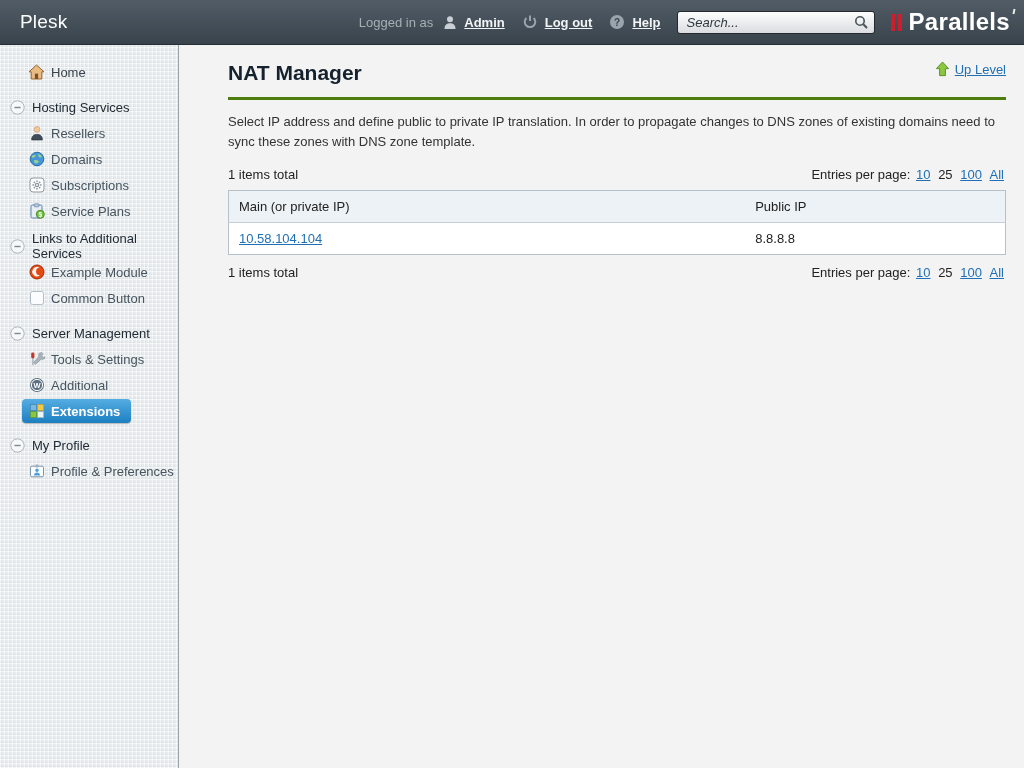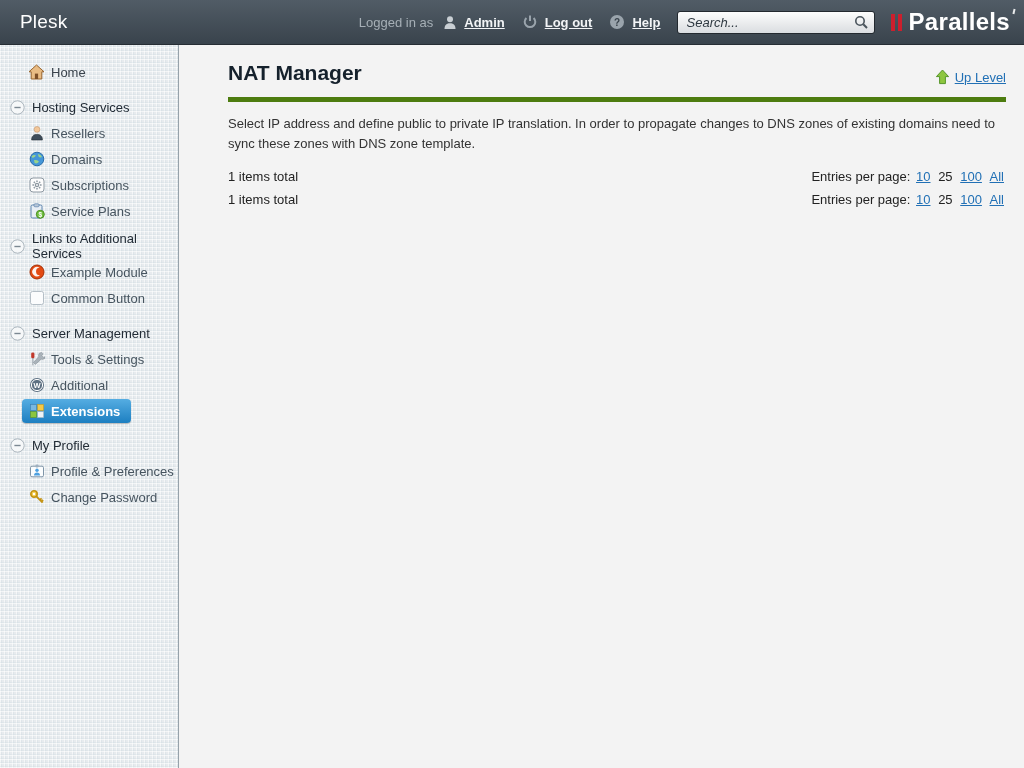--- a/index.html
+++ b/index.html
@@ -63,22 +63,22 @@
     border-radius:4px; box-shadow:0 1px 1px rgba(0,0,0,.25);
   }
   .nav-item.selected .nav-link { color:#fff; font-weight:bold; }
 
   
   .main {
     position:absolute; left:210px; top:45px; right:0; bottom:0;
     background:#f3f3f3; padding:16px 18px; font-size:13px; color:#333;
   }
   .title-row {
-    display:flex; align-items:flex-end; justify-content:space-between;
-    border-bottom:5px solid #4d7c0f; padding-bottom:12px; margin-bottom:12px;
+    display:flex; align-items:flex-start; justify-content:space-between;
+    border-bottom:3px solid #4d7c0f; padding-bottom:12px; margin-bottom:12px;
   }
   h1 { margin:0; font-size:21px; font-weight:bold; color:#15212c; }
   .uplevel { display:inline-flex; align-items:center; gap:5px; color:#2170b5; text-decoration:underline; font-size:13px; }
   .uplevel .icon { display:inline-flex; }
   .desc { margin:2px 0 16px; line-height:1.5; color:#333; }
   .list-controls { display:flex; justify-content:space-between; margin:8px 0; color:#222; }
   .pager a { color:#2170b5; text-decoration:underline; margin:0 2px; }
   .pager .current { margin:0 2px; color:#222; }
   table.data {
     width:100%; border-collapse:collapse; background:#fff;
@@ -305,30 +305,20 @@
       <svg width="16" height="16" viewBox="0 0 16 16">
           <rect x="1.5" y="3.2" width="13" height="10.6" rx="1.5" fill="#fbfdfe" stroke="#7f95a8"></rect>
           <rect x="6.5" y="1.4" width="3" height="3" rx="1" fill="#9fb0bf"></rect>
           <circle cx="8" cy="7.2" r="1.7" fill="#4da0e0"></circle>
           <path d="M5 12.6 C5 10.3 6.3 9.6 8 9.6 C9.7 9.6 11 10.3 11 12.6 Z" fill="#4da0e0"></path>
         </svg>
     </span>
     <a class="nav-link">Profile &amp; Preferences</a>
   </div>
 
-  <div class="nav-item">
-    <span class="icon">
-      <svg width="16" height="16" viewBox="0 0 16 16">
-          <circle cx="5" cy="5" r="3.2" fill="#f3cd4e" stroke="#c49312" stroke-width="1.6"></circle>
-          <circle cx="5" cy="5" r="1.2" fill="#fff"></circle>
-          <path d="M7.6 7.6 L13.6 13.6 M10.9 10.9 L12.6 9.3 M12.5 12.5 L14.1 11" stroke="#c49312" stroke-width="1.8" fill="none"></path>
-        </svg>
-    </span>
-    <a class="nav-link">Change Password</a>
-  </div>
 
 </nav>
 
 <main class="main">
 
   <div class="title-row">
     <h1>NAT Manager</h1>
     <a class="uplevel">
       <span class="icon">
         <svg width="15" height="16" viewBox="0 0 15 16">
@@ -345,20 +335,36 @@
     <span>1 items total</span>
     <span class="pager">
       <span>Entries per page:</span>
       <a>10</a>
       <span class="current">25</span>
       <a>100</a>
       <a>All</a>
     </span>
   </div>
 
+  <table class="data">
+    <thead>
+      <tr>
+        <th>Main (or private IP)</th>
+        <th>Public IP</th>
+      </tr>
+    </thead>
+    <tbody>
+      <tr>
+        <td>
+          <a>10.58.104.104</a>
+        </td>
+        <td>8.8.8.8</td>
+      </tr>
+    </tbody>
+  </table>
 
   <div class="list-controls">
     <span>1 items total</span>
     <span class="pager">
       <span>Entries per page:</span>
       <a>10</a>
       <span class="current">25</span>
       <a>100</a>
       <a>All</a>
     </span>

